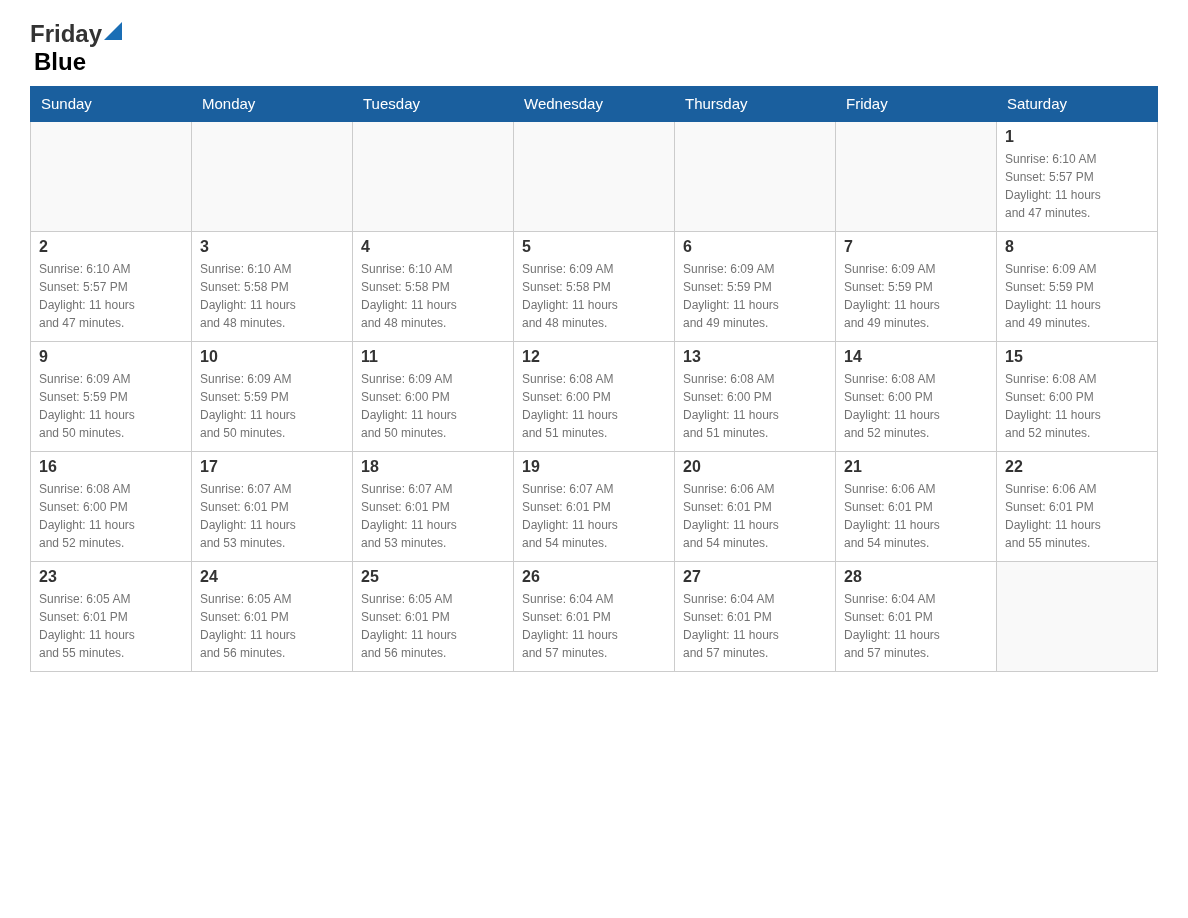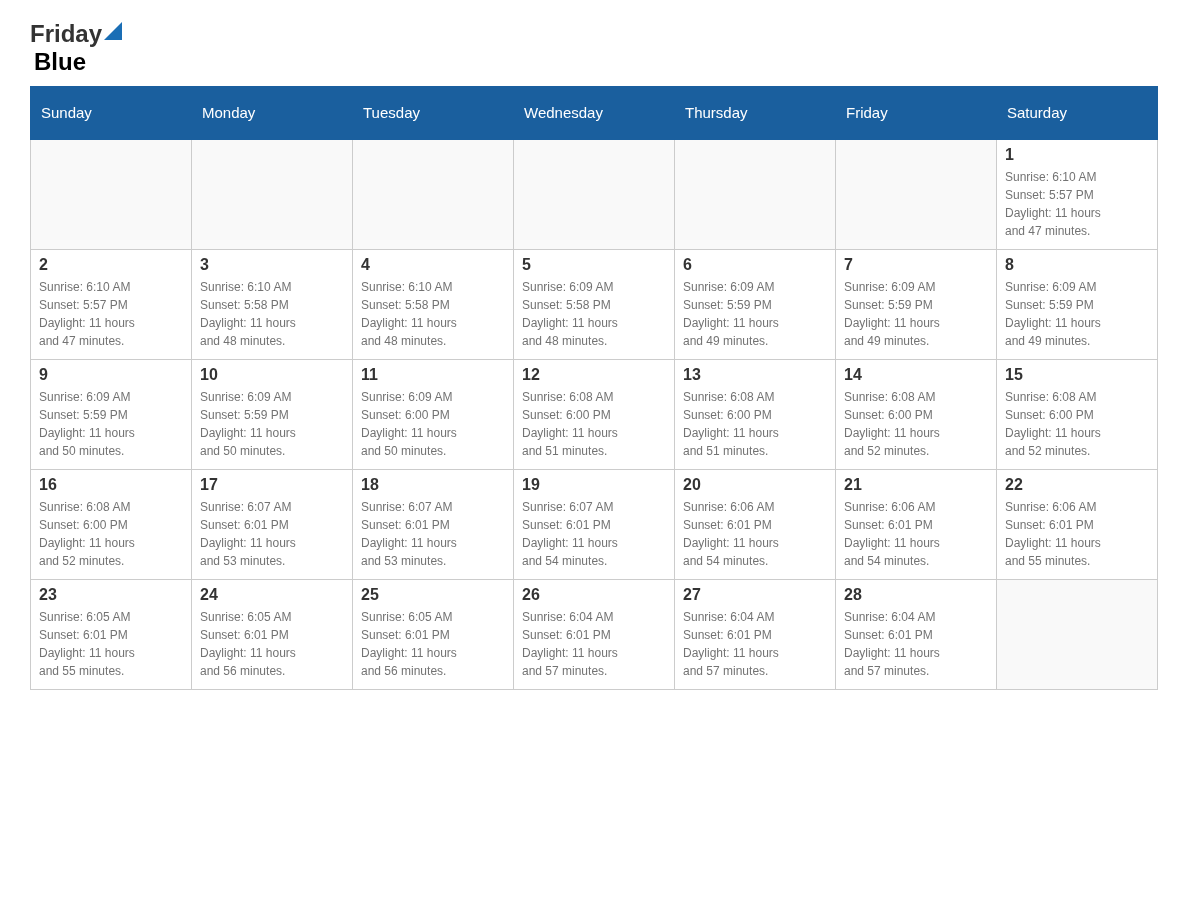--- a/index.html
+++ b/index.html
@@ -43,21 +43,21 @@
     .calendar-table {
       width: 100%;
       border-collapse: collapse;
       margin-top: 10px;
     }
     .calendar-table thead th {
       background: #1a5f9e;
       color: #fff;
       font-size: 15px;
       font-weight: normal;
-      padding: 17px 10px;
+      padding: 8px 10px;
       text-align: left;
       border: 1px solid #1a5f9e;
     }
     .calendar-table tbody td {
       vertical-align: top;
       border: 1px solid #ccc;
       padding: 6px 8px;
       width: 14.28%;
       min-height: 110px;
       height: 110px;

